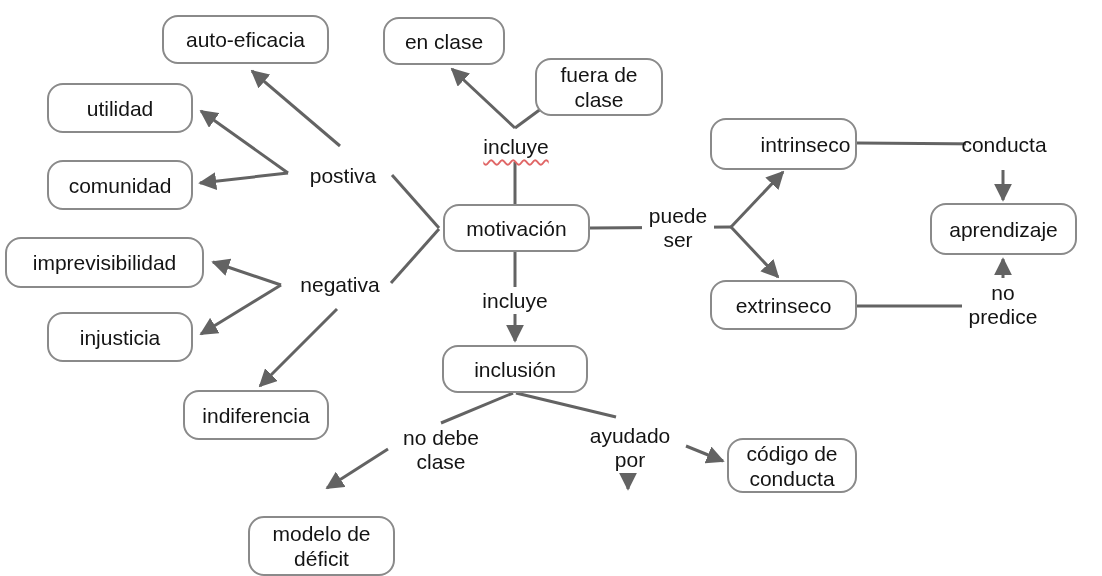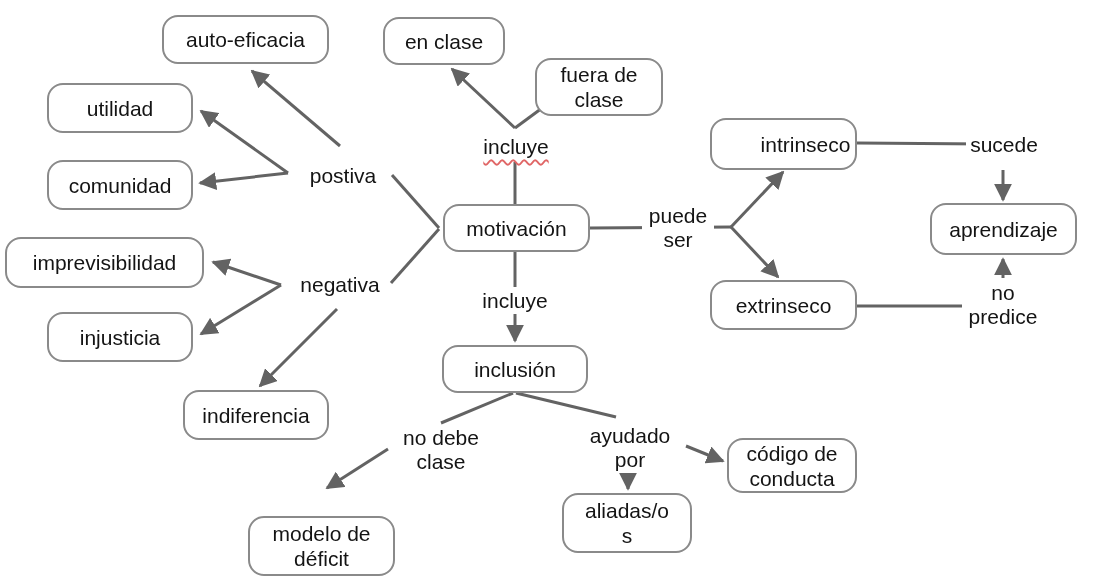--- a/index.html
+++ b/index.html
@@ -72,26 +72,25 @@
   <div class="node" style="left:47px;top:160px;width:146px;height:50px;">comunidad</div>
   <div class="node" style="left:5px;top:237px;width:199px;height:51px;">imprevisibilidad</div>
   <div class="node" style="left:47px;top:312px;width:146px;height:50px;">injusticia</div>
   <div class="node" style="left:183px;top:390px;width:146px;height:50px;">indiferencia</div>
   <div class="node" style="left:443px;top:204px;width:147px;height:48px;">motivación</div>
   <div class="node" style="left:442px;top:345px;width:146px;height:48px;">inclusión</div>
   <div class="node" style="left:710px;top:118px;width:147px;height:52px;padding-left:44px;">intrinseco</div>
   <div class="node" style="left:710px;top:280px;width:147px;height:50px;">extrinseco</div>
   <div class="node" style="left:930px;top:203px;width:147px;height:52px;">aprendizaje</div>
   <div class="node" style="left:248px;top:516px;width:147px;height:60px;">modelo de déficit</div>
-  <div class="node node-aliados" style="left:562px;top:493px;width:130px;height:60px;">aliadas/os</div>
   <div class="node" style="left:727px;top:438px;width:130px;height:55px;">código de conducta</div>
 
   <div class="edge-label squiggle" style="left:477px;top:133px;width:78px;height:28px;">incluye</div>
   <div class="edge-label" style="left:302px;top:163px;width:82px;height:26px;">postiva</div>
   <div class="edge-label" style="left:293px;top:272px;width:94px;height:26px;">negativa</div>
   <div class="edge-label" style="left:477px;top:287px;width:76px;height:27px;">incluye</div>
   <div class="edge-label" style="left:642px;top:203px;width:72px;height:50px;">puede ser</div>
-  <div class="edge-label" style="left:966px;top:131px;width:76px;height:27px;">sucede</div>
+  <div class="edge-label" style="left:966px;top:131px;width:76px;height:27px;">conducta</div>
   <div class="edge-label" style="left:962px;top:280px;width:82px;height:50px;">no predice</div>
   <div class="edge-label" style="left:396px;top:425px;width:90px;height:50px;">no debe clase</div>
   <div class="edge-label" style="left:584px;top:423px;width:92px;height:50px;">ayudado por</div>
 
 </div>
 
 </body></html>

